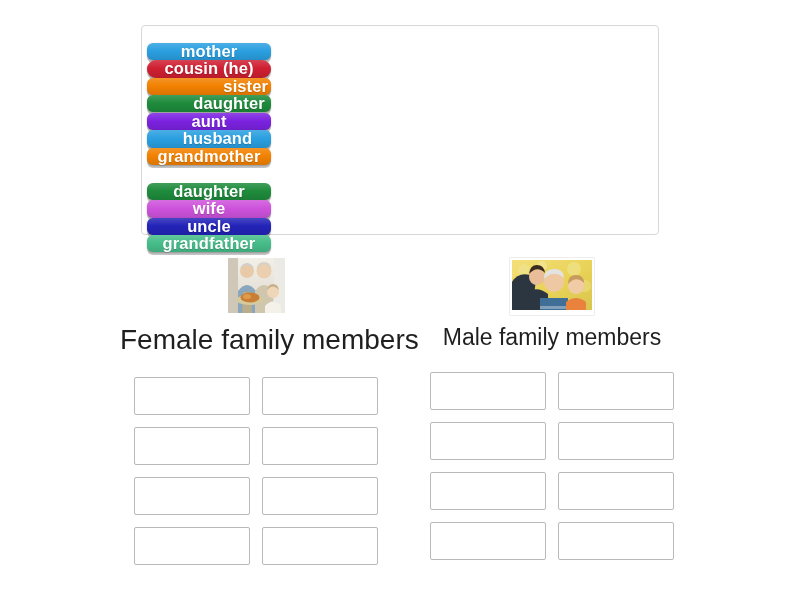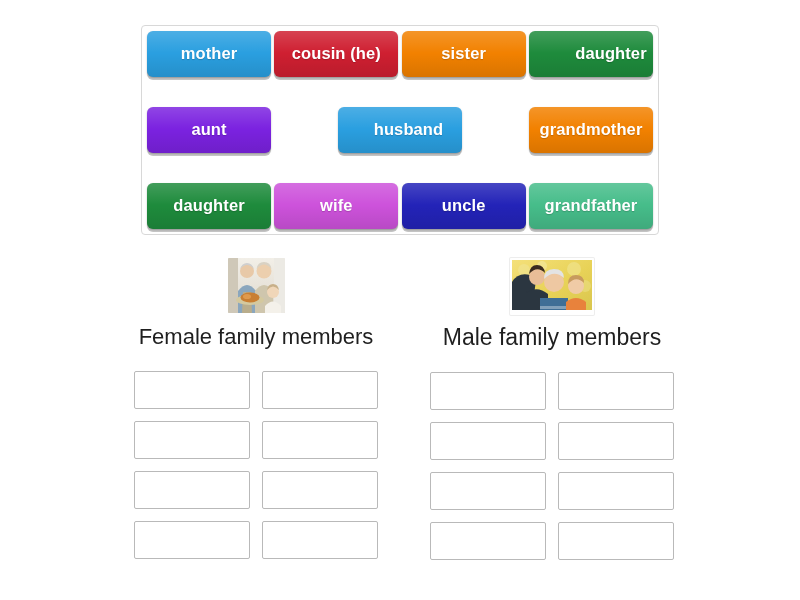--- a/index.html
+++ b/index.html
@@ -26,23 +26,24 @@
     background: #ffffff;
     border: 1px solid #d8d8d8;
     border-radius: 4px;
     padding: 5px 5px;
     display: flex;
     flex-direction: column;
     justify-content: space-between;
   }
   .tile-row {
     display: flex;
-    flex-direction: row;
+    flex-direction: column;
     justify-content: space-between;
     height: 46px;
+    margin-top: 12px;
   }
   .tile {
     width: 124px;
     height: 46px;
     box-sizing: border-box;
     border-radius: 6px;
     display: flex;
     align-items: center;
     justify-content: center;
     color: #ffffff;
@@ -79,21 +80,21 @@
     justify-content: center;
   }
   .cat-title {
     text-align: center;
     font-size: 23px;
     color: #1f1f1f;
     font-weight: normal;
     margin-top: 4px;
     white-space: nowrap;
   }
-  #category-female .cat-title { font-size: 22px; }
+  #category-female .cat-title { font-size: 28px; }
   #category-male .cat-title { font-size: 23px; }
 
   .photo {
     border-radius: 1px;
     overflow: hidden;
     display: block;
   }
   .photo svg { display: block; }
 
   
@@ -115,24 +116,24 @@
 </style>
 </head>
 <body>
 
 <div id="tile-bank">
 
   <div class="tile-row">
     <div class="tile" style="background-color: rgb(42, 159, 224);">
       <span class="label">mother</span>
     </div>
-    <div class="tile" style="background-color: rgb(207, 31, 49);">
+    <div class="tile" style="background-color: rgb(207, 31, 49); border-radius: 16px;">
       <span class="label">cousin (he)</span>
     </div>
-    <div class="tile" style="background-color: rgb(242, 129, 0);">
+    <div class="tile" style="background-color: rgb(242, 129, 0); justify-content: flex-end;">
       <span class="label">sister</span>
     </div>
     <div class="tile" style="background-color: rgb(30, 139, 60); padding-left: 40px;">
       <span class="label">daughter</span>
     </div>
   </div>
 
 
   <div class="tile-row">
     <div class="tile" style="background-color: rgb(123, 34, 224);">

